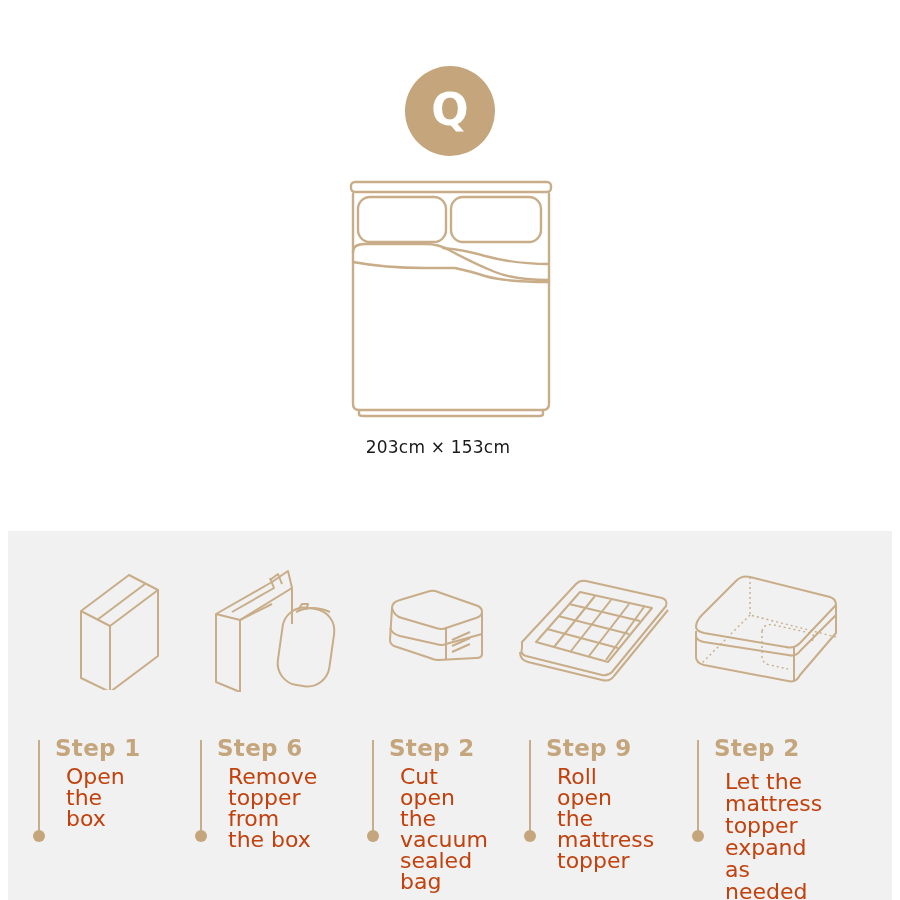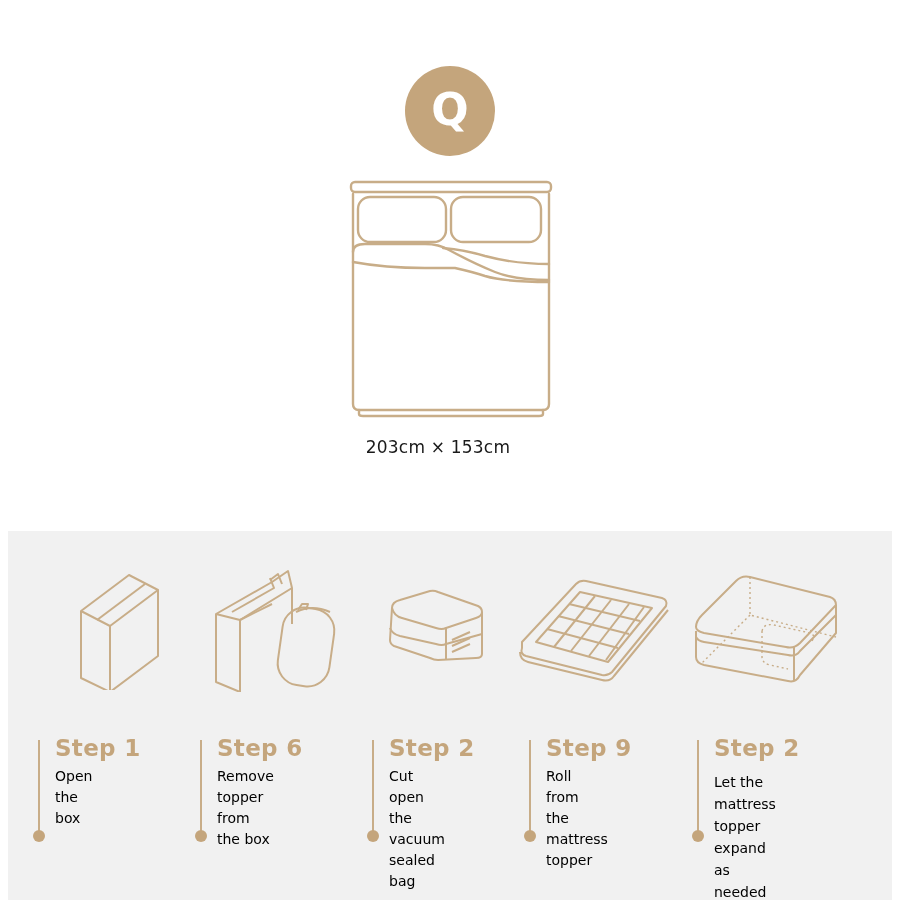--- a/index.html
+++ b/index.html
@@ -35,22 +35,22 @@
   }
   .step .dot {
     position: absolute; left: -5px; top: 92px; width: 12px; height: 12px; border-radius: 50%;
     background: #c4a57c;
   }
   .step .title {
     position: absolute; left: 17px; top: -3px; white-space: nowrap;
     font-size: 23px; font-weight: bold; color: #c4a57c; letter-spacing: 0.3px;
   }
   .step .desc {
-    position: absolute; left: 17px; top: 28px; white-space: pre-line;
-    font-size: 14px; line-height: 21px; color: #000000;
+    position: absolute; left: 28px; top: 28px; white-space: pre-line;
+    font-size: 22px; line-height: 21px; color: #c2410c;
   }
 </style>
 </head>
 <body>
 
 <div class="size-badge">
   <span>Q</span>
 </div>
 
 <svg class="bed-svg" width="212" height="244" viewBox="0 0 212 244" fill="none" stroke="#c8ad88" stroke-width="2.4" stroke-linejoin="round" stroke-linecap="round">
@@ -137,21 +137,21 @@
   <div class="title">Step 2</div>
   <div class="desc">Cut open
 the vacuum
 sealed bag</div>
 </div>
 
 <div class="step" style="left:529px">
   <div class="rail"></div>
   <div class="dot"></div>
   <div class="title">Step 9</div>
-  <div class="desc">Roll from
+  <div class="desc">Roll open
 the mattress
 topper</div>
 </div>
 
 <div class="step" style="left:697px">
   <div class="rail"></div>
   <div class="dot"></div>
   <div class="title">Step 2</div>
   <div class="desc" style="top:33px;line-height:22px">Let the mattress
 topper expand

